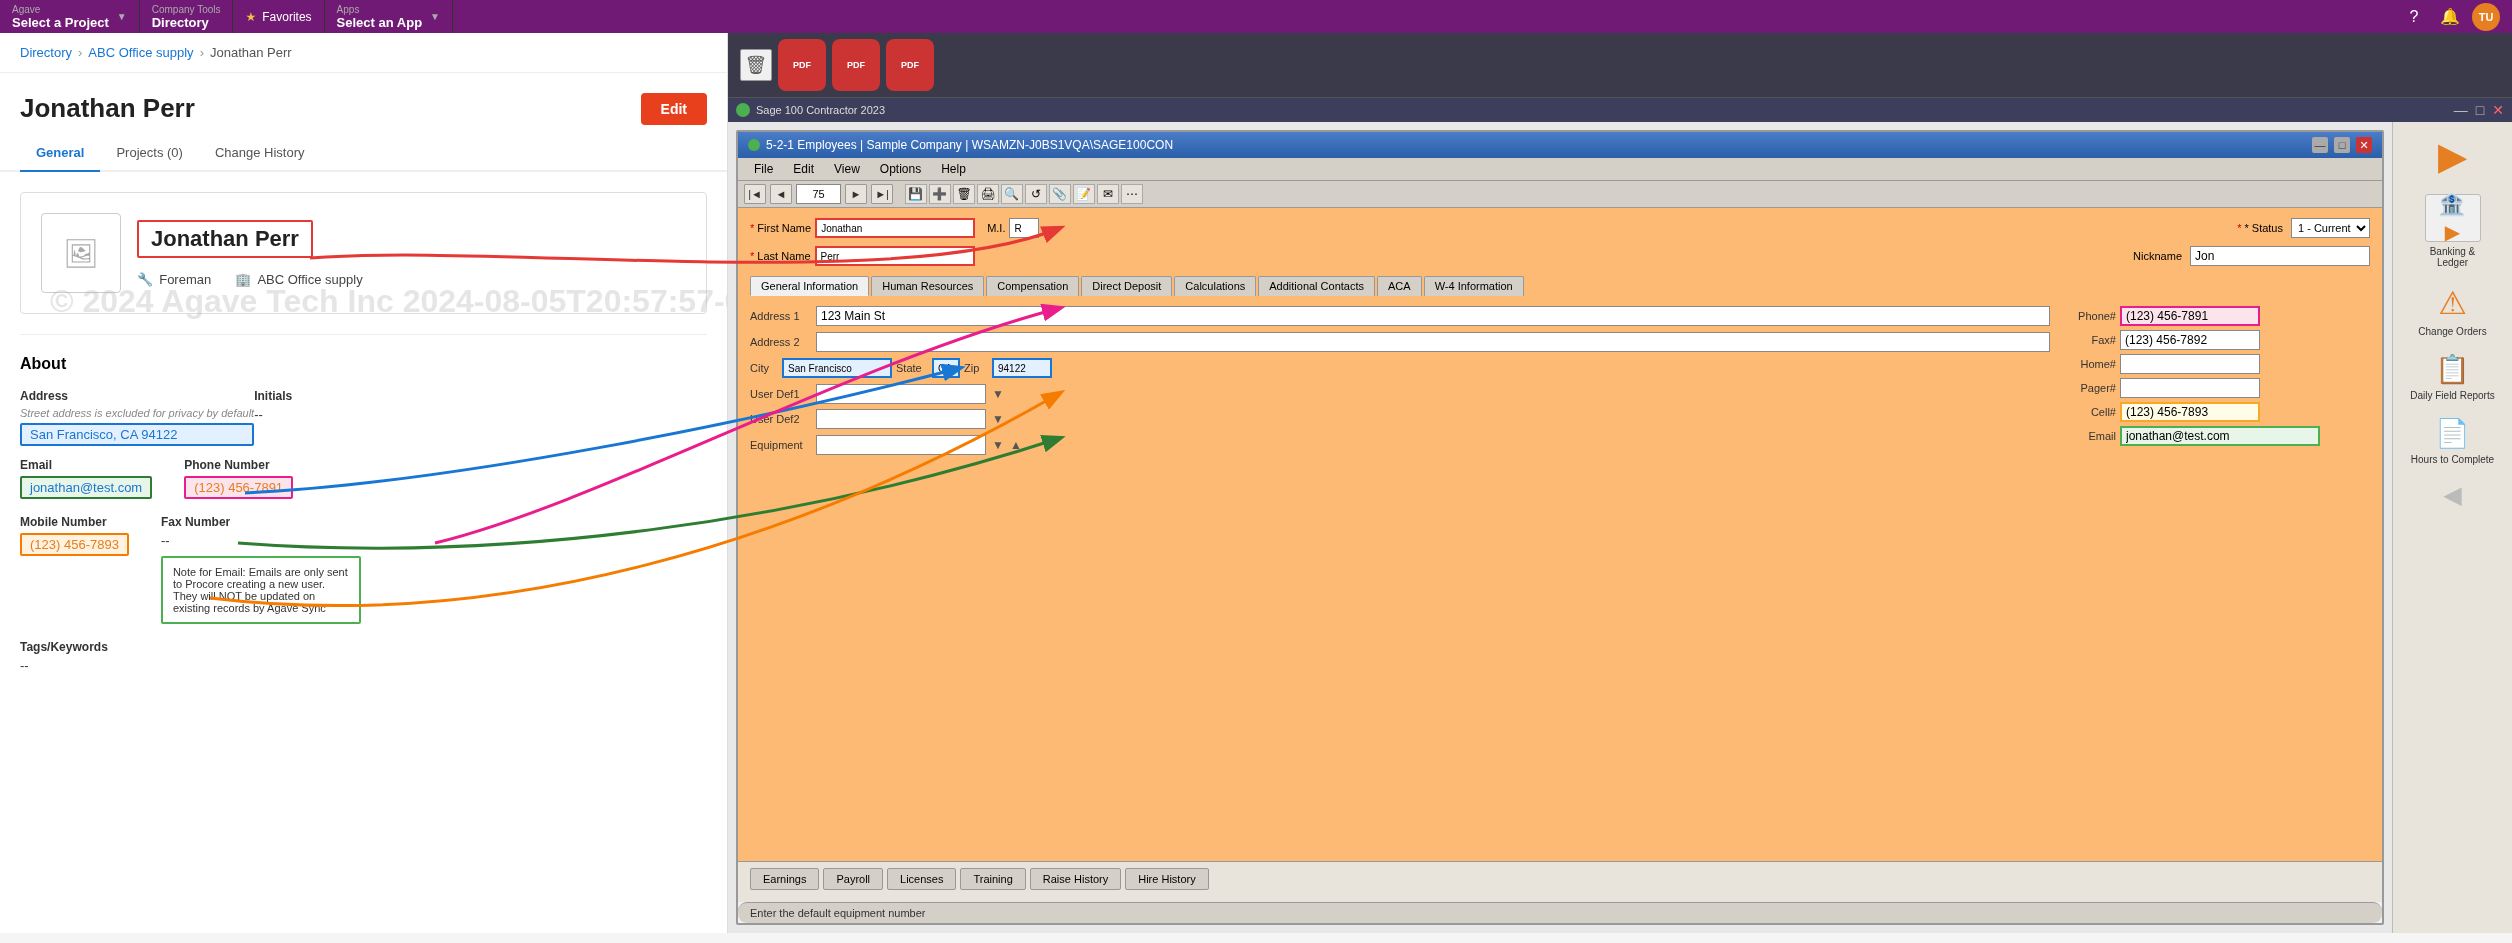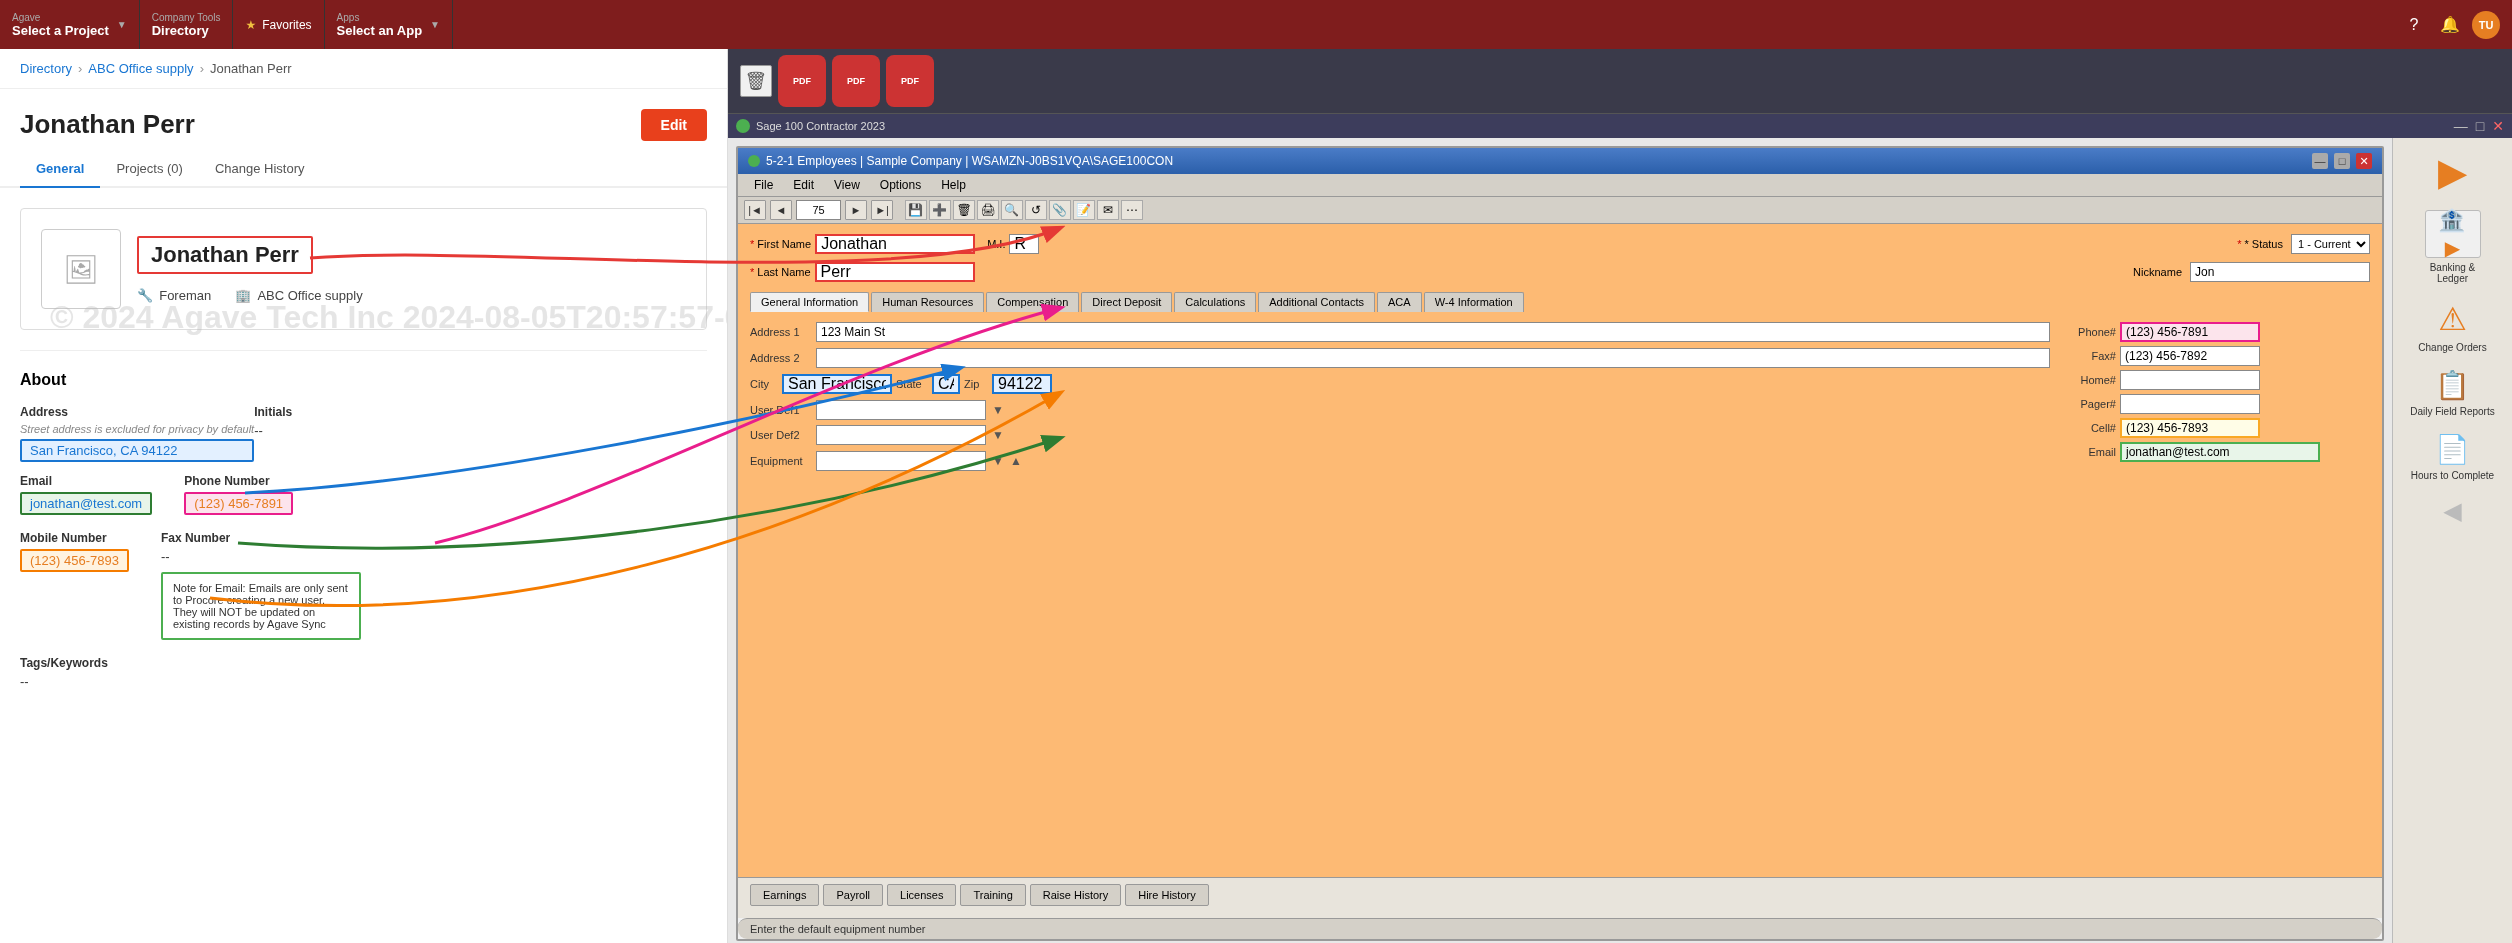--- a/index.html
+++ b/index.html
@@ -1,21 +1,21 @@
 <!DOCTYPE html>
 <html><head>
   <meta charset="utf-8">
   <style>
     * { box-sizing: border-box; margin: 0; padding: 0; }
     body { font-family: -apple-system, BlinkMacSystemFont, 'Segoe UI', Arial, sans-serif; font-size: 13px; background: #f5f5f5; overflow: hidden; width: 2512px; height: 943px; }
 
     
     .top-nav {
-      display: flex; align-items: stretch; height: 49px;
-      background: #7f1d1d; color: #fff; width: 100%;
+      display: flex; align-items: stretch; height: 33px;
+      background: #701a75; color: #fff; width: 100%;
     }
     .nav-section {
       display: flex; align-items: center; padding: 0 12px; border-right: 1px solid #333;
       gap: 6px; font-size: 12px; cursor: pointer;
     }
     .nav-section .label { font-size: 10px; color: #aaa; }
     .nav-section .value { font-weight: 600; color: #fff; font-size: 13px; }
     .nav-section .arrow { font-size: 10px; color: #aaa; margin-left: 2px; }
     .nav-star { color: #f0c040; }
     .nav-right { margin-left: auto; display: flex; align-items: center; gap: 8px; padding-right: 12px; }
@@ -108,21 +108,21 @@
     .sage-nav-icon { width: 22px; height: 20px; background: #e8e4dc; border: 1px solid #aaa; display: flex; align-items: center; justify-content: center; font-size: 12px; cursor: pointer; }
 
     
     .sage-form { padding: 10px 12px; background: #fdba74; flex: 1; overflow: hidden; }
 
     
     .sage-name-row { display: flex; align-items: center; gap: 12px; margin-bottom: 8px; }
     .sage-field-group { display: flex; align-items: center; gap: 4px; }
     .sage-label { font-size: 11px; color: #000; white-space: nowrap; }
     .sage-label.required::before { content: '* '; color: #cc0000; }
-    .sage-input { height: 20px; border: 1px solid #888; background: #fff; padding: 0 4px; font-size: 16px; }
+    .sage-input { height: 20px; border: 1px solid #888; background: #fff; padding: 0 4px; font-size: 10px; }
     .sage-input.red-border { border: 2px solid #e53935; background: #fff; }
     .sage-input.short { width: 30px; }
     .sage-input.medium { width: 160px; }
     .sage-right-group { margin-left: auto; display: flex; align-items: center; gap: 8px; }
     .sage-status-select { height: 20px; border: 1px solid #888; background: #fff; font-size: 11px; padding: 0 2px; }
     .sage-nickname-input { height: 20px; border: 1px solid #888; background: #fff; padding: 0 4px; font-size: 12px; width: 180px; }
 
     
     .sage-tabs { display: flex; gap: 2px; margin-bottom: 10px; flex-wrap: wrap; }
     .sage-tab { padding: 3px 10px; font-size: 11px; background: #d4d0c8; border: 1px solid #999; border-bottom: none; cursor: pointer; color: #000; border-radius: 2px 2px 0 0; }

